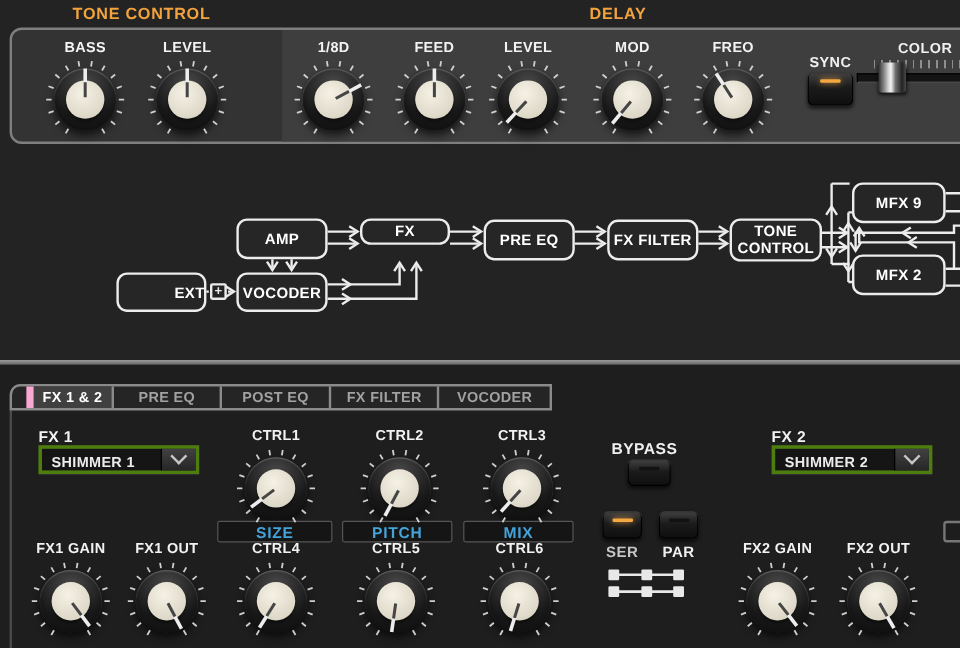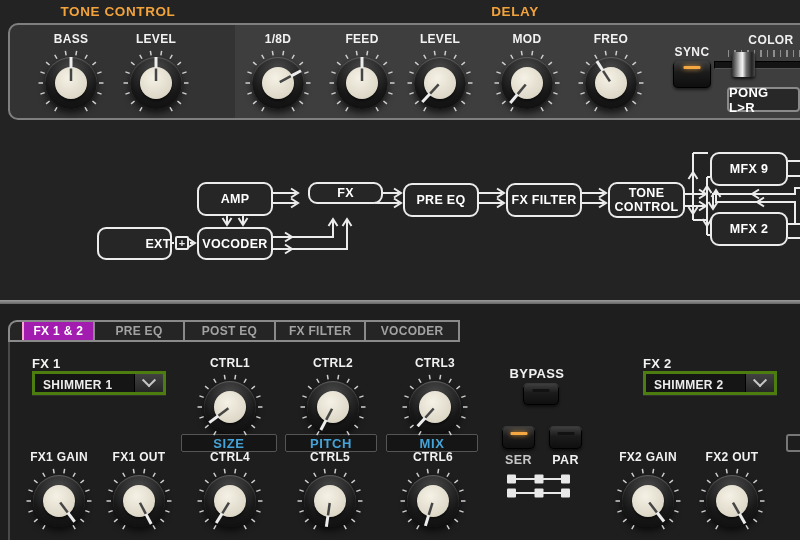--- a/index.html
+++ b/index.html
@@ -55,21 +55,21 @@
      color:#ececec;font-weight:bold;font-size:11px;display:flex;align-items:center;justify-content:center;
      box-sizing:border-box;background:#232323;}
   
   .divider{position:absolute;left:0;top:300px;width:800px;height:4px;
      background:linear-gradient(180deg,#9c9c9c,#656565);}
   .bottom-bg{position:absolute;left:0;top:304px;width:800px;height:236px;background:#1e1e1e;}
   .tabbar{position:absolute;left:8px;top:320px;width:452px;height:22px;border:2px solid #8a8a8a;
      border-radius:9px 0 0 0;box-sizing:border-box;display:flex;padding-left:12px;background:#252525;}
   .tab{height:100%;display:flex;align-items:center;justify-content:center;color:#a2a2a2;font-weight:bold;
      font-size:12px;letter-spacing:.3px;border-right:2px solid #8a8a8a;box-sizing:border-box;cursor:default;}
-  .tab.active{background:#a21caf;color:#fff;border-left:2px solid #f9a8d4;}
+  .tab.active{background:#404040;color:#fff;border-left:6px solid #f9a8d4;}
   .t0{width:73px;} .t1{width:91px;} .t2{width:91px;} .t3{width:91px;} .t4{width:92px;border-right:none;}
   .panel-left-border{position:absolute;left:8px;top:342px;width:2px;height:198px;background:#4a4a4a;}
   .fxlabel{position:absolute;color:#f2f2f2;font-weight:bold;font-size:13px;letter-spacing:.3px;}
   .dd{position:absolute;height:24px;width:134px;display:flex;border:3px solid #4d7c0f;background:#151515;
      box-shadow:0 1px 0 rgba(255,255,255,.08);box-sizing:border-box;}
   .dd-val{flex:1;color:#ececec;font-weight:bold;font-size:12px;letter-spacing:.3px;line-height:22px;
      padding-left:8px;white-space:nowrap;overflow:hidden;}
   .dd-btn{width:28px;background:linear-gradient(180deg,#414141,#262626);border-left:1px solid #000;
      display:flex;align-items:center;justify-content:center;}
   .chev{width:8px;height:8px;border-right:2.5px solid #c6c6c6;border-bottom:2.5px solid #c6c6c6;
@@ -271,21 +271,20 @@
 
   <div class="small-label" style="left:673px;top:45px;width:38px;">SYNC</div>
   <div class="btn lit" style="left:673px;top:60px;width:38px;height:28px;">
     <div class="lamp"></div>
   </div>
 
   <div class="small-label" style="left:740px;top:33px;width:62px;">COLOR</div>
   <div class="cticks"></div>
   <div class="ctrack"></div>
   <div class="chandle"></div>
-  <div class="pong">PONG L&gt;R</div>
 
   <svg class="flow" viewBox="0 140 800 170">
     <g stroke="#ececec" stroke-width="2" fill="none" stroke-linecap="butt" stroke-linejoin="miter">
 
       <path d="M273 193 H296 M273 203 H296"></path>
       <path d="M291 188.5 L298 193 L291 197.5 M291 198.5 L298 203 L291 207.5"></path>
 
       <path d="M375 193 H399 M375 203 H399"></path>
       <path d="M394 188.5 L401 193 L394 197.5 M394 198.5 L401 203 L394 207.5"></path>
 
@@ -320,21 +319,21 @@
       <path d="M788 224 H800 M795 224 V202 H716 V190"></path>
       <path d="M764 197.5 L757 202 L764 206.5 M711.5 197 L716 190 L720.5 197"></path>
 
       <path d="M788 161 H800 M788 176 H800 M788 238 H800"></path>
     </g>
   </svg>
 
   <div class="node" style="left:197px;top:182px;width:76px;height:34px;">AMP</div>
   <div class="node" style="left:97px;top:227px;width:75px;height:33px;padding-left:47px;">EXT</div>
   <div class="node" style="left:197px;top:227px;width:76px;height:33px;">VOCODER</div>
-  <div class="node" style="left:300px;top:182px;width:75px;height:22px;margin-left:8px;">FX</div>
+  <div class="node" style="left:300px;top:182px;width:75px;height:22px;">FX</div>
   <div class="node" style="left:403px;top:183px;width:76px;height:34px;">PRE EQ</div>
   <div class="node" style="left:506px;top:183px;width:76px;height:34px;">FX FILTER</div>
   <div class="node" style="left:608px;top:182px;width:77px;height:36px;padding:0 4px;">TONE CONTROL</div>
   <div class="node" style="left:710px;top:152px;width:78px;height:34px;">MFX 9</div>
   <div class="node" style="left:710px;top:212px;width:78px;height:34px;">MFX 2</div>
   <div class="plusbox">+</div>
 
   <div class="divider"></div>
   <div class="bottom-bg"></div>
   <div class="panel-left-border"></div>

